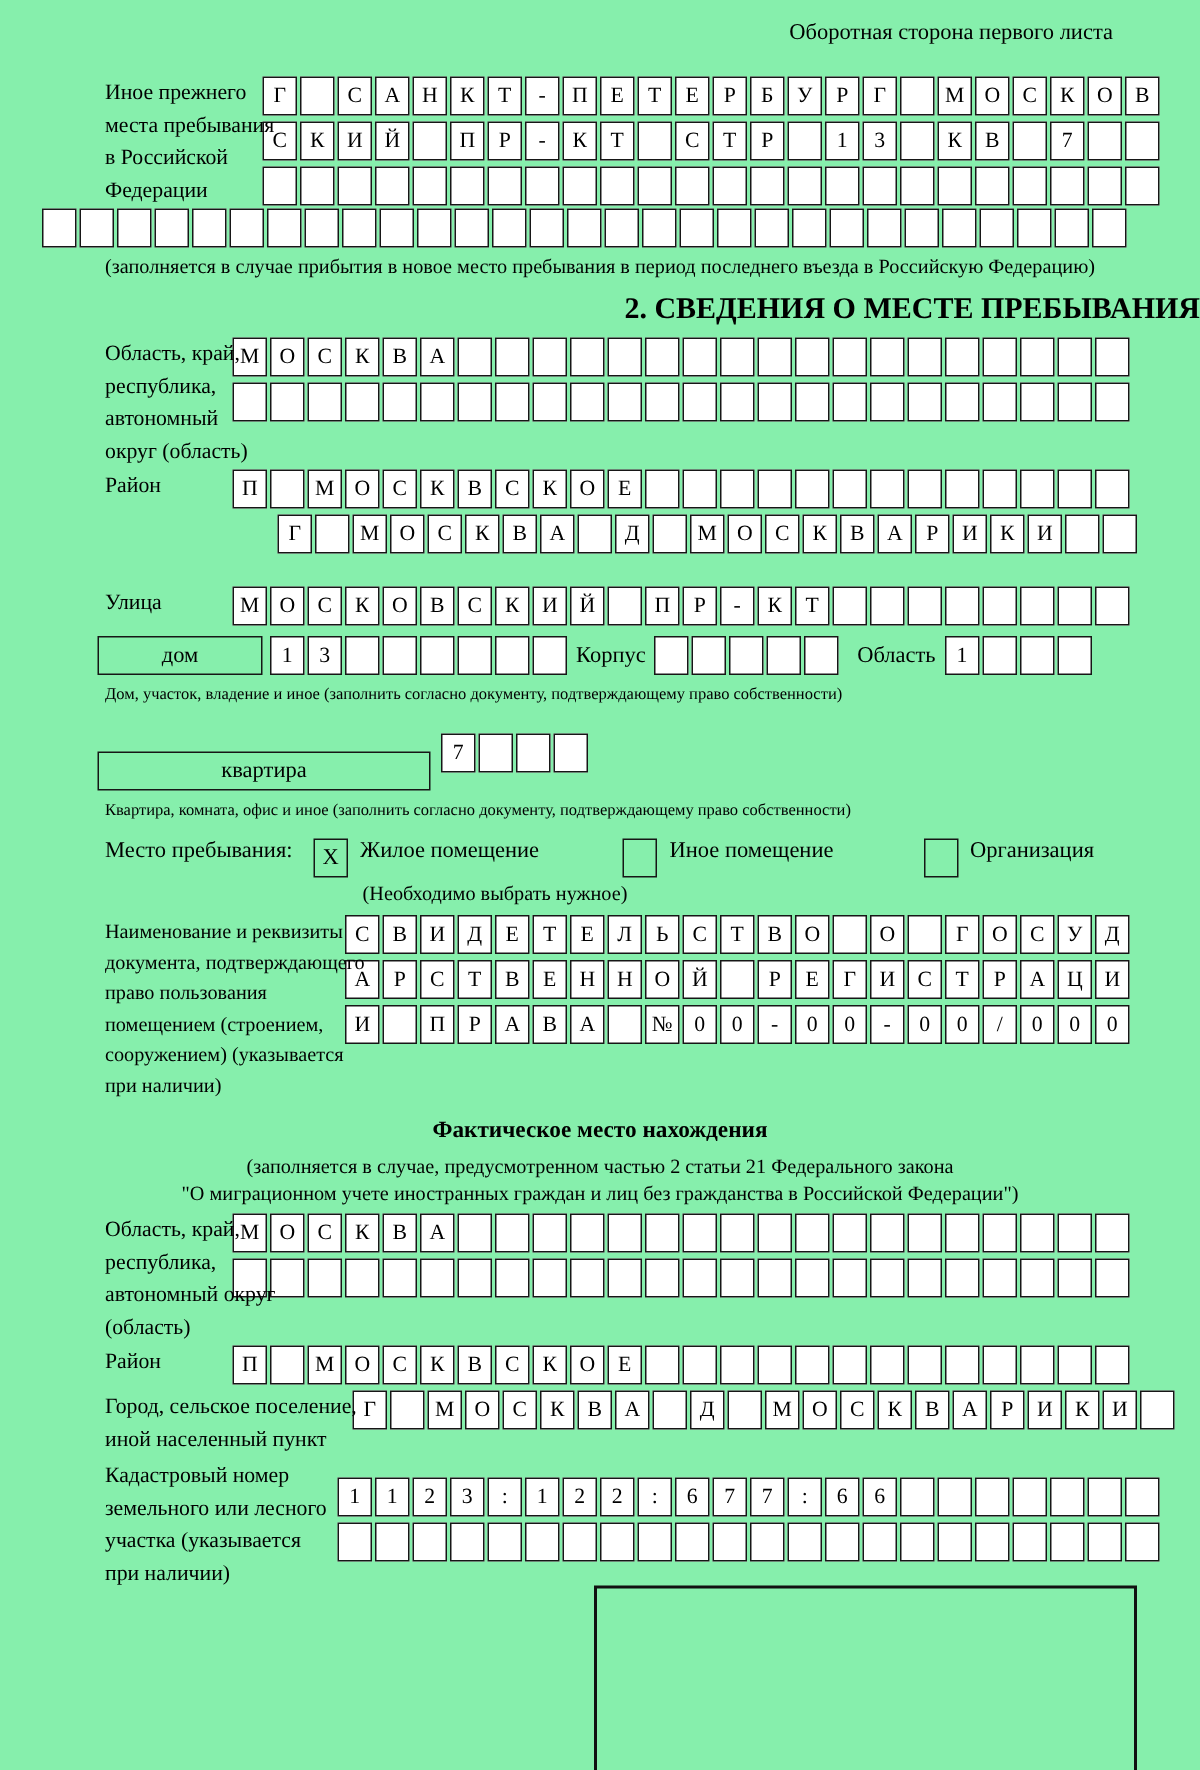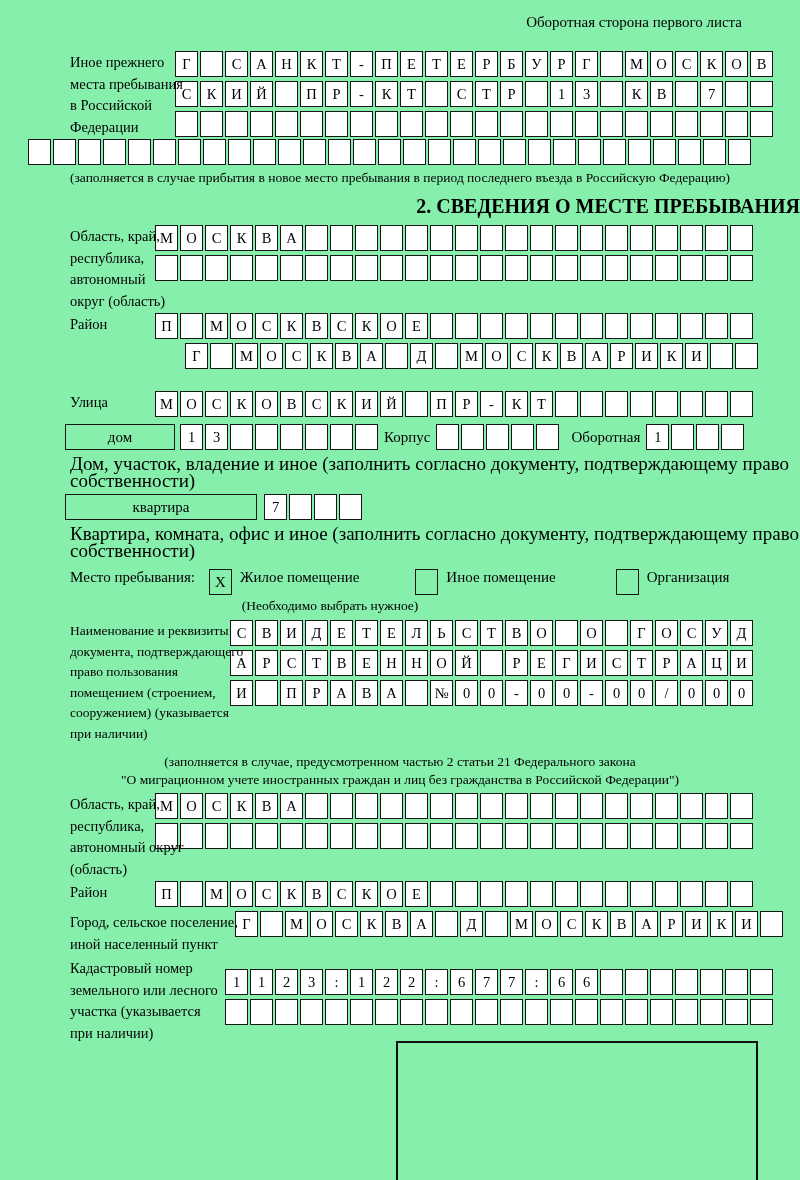--- a/index.html
+++ b/index.html
@@ -10,21 +10,21 @@
   .row-label{position:absolute;left:40px;top:1px;font-size:14.5px;line-height:21.5px;white-space:pre-line;}
   .grid{display:block;}
   .grid .cells{margin-bottom:4px;}
   .cells{display:flex;}
   .cell{flex:0 0 auto;width:23px;height:26px;box-sizing:border-box;border:1.6px solid #161616;
     background:#fff;margin-right:2px;display:flex;align-items:center;justify-content:center;
     font-size:14.5px;}
   .g145{margin-left:145px}.g125{margin-left:125px}.g155{margin-left:155px}
   .g200{margin-left:200px}.g205{margin-left:205px}.g195{margin-left:195px}
   .note{font-size:13.5px;text-align:center;margin:4px 30px 0 30px;line-height:17px;}
-  .side-note{font-size:19px;margin:5px 0 0 70px;line-height:17px;}
+  .side-note{font-size:11px;margin:5px 0 0 70px;line-height:17px;}
   .title{font-weight:bold;font-size:20px;text-align:right;margin-top:9px;}
   .subtitle{font-weight:bold;font-size:15.5px;text-align:center;margin-top:8px;}
   .wide-box{box-sizing:border-box;height:26px;border:1.7px solid #161616;display:flex;
     align-items:center;justify-content:center;font-size:15px;flex:0 0 auto;}
   .inline-label{font-size:15px;flex:0 0 auto;}
   .checkbox{flex:0 0 auto;width:23px;height:26px;box-sizing:border-box;border:1.6px solid #161616;
     display:flex;align-items:center;justify-content:center;font-size:15px;}
   .stay-row{display:flex;align-items:flex-start;margin:10px 0 0 70px;font-size:15px;}
   .choose-note{font-size:13.5px;margin-left:190px;width:280px;text-align:center;margin-top:3px;}
   .house-row{display:flex;align-items:center;margin:3px 0 0 65px;}
@@ -329,32 +329,32 @@
         <span class="cell"></span>
       </div>
     <div class="inline-label" style="margin:0 6px 0 4px;">Корпус</div>
     <div class="cells">
         <span class="cell"></span>
         <span class="cell"></span>
         <span class="cell"></span>
         <span class="cell"></span>
         <span class="cell"></span>
       </div>
-    <div class="inline-label" style="margin:0 6px 0 10px;">Оборотная</div>
+    <div class="inline-label" style="margin:0 6px 0 10px;">Область</div>
     <div class="cells">
         <span class="cell">1</span>
         <span class="cell"></span>
         <span class="cell"></span>
         <span class="cell"></span>
       </div>
   </div>
   <div class="side-note">Дом, участок, владение и иное (заполнить согласно документу, подтверждающему право собственности)</div>
 
   <div class="house-row" style="margin-top:5px;">
-    <div class="wide-box" style="width:192px;">квартира</div>
+    <div class="wide-box" style="width:222px;margin-top:24px;">квартира</div>
     <div class="cells" style="margin-left:7px;">
         <span class="cell">7</span>
         <span class="cell"></span>
         <span class="cell"></span>
         <span class="cell"></span>
       </div>
   </div>
   <div class="side-note">Квартира, комната, офис и иное (заполнить согласно документу, подтверждающему право собственности)</div>
 
   <div class="stay-row">
@@ -441,20 +441,21 @@
           <span class="cell">0</span>
           <span class="cell">0</span>
           <span class="cell">/</span>
           <span class="cell">0</span>
           <span class="cell">0</span>
           <span class="cell">0</span>
         </div>
     </div>
   </div>
 
+  <div class="subtitle">Фактическое место нахождения</div>
   <div class="note" style="margin-top:6px;">(заполняется в случае, предусмотренном частью 2 статьи 21 Федерального закона</div>
   <div class="note" style="margin-top:1px;">"О миграционном учете иностранных граждан и лиц без гражданства в Российской Федерации")</div>
 
   <div class="form-row" style="min-height:88px;margin-top:5px;">
     <div class="row-label">Область, край,
 республика,
 автономный округ
 (область)</div>
     <div class="grid g125">
       <div class="cells">

